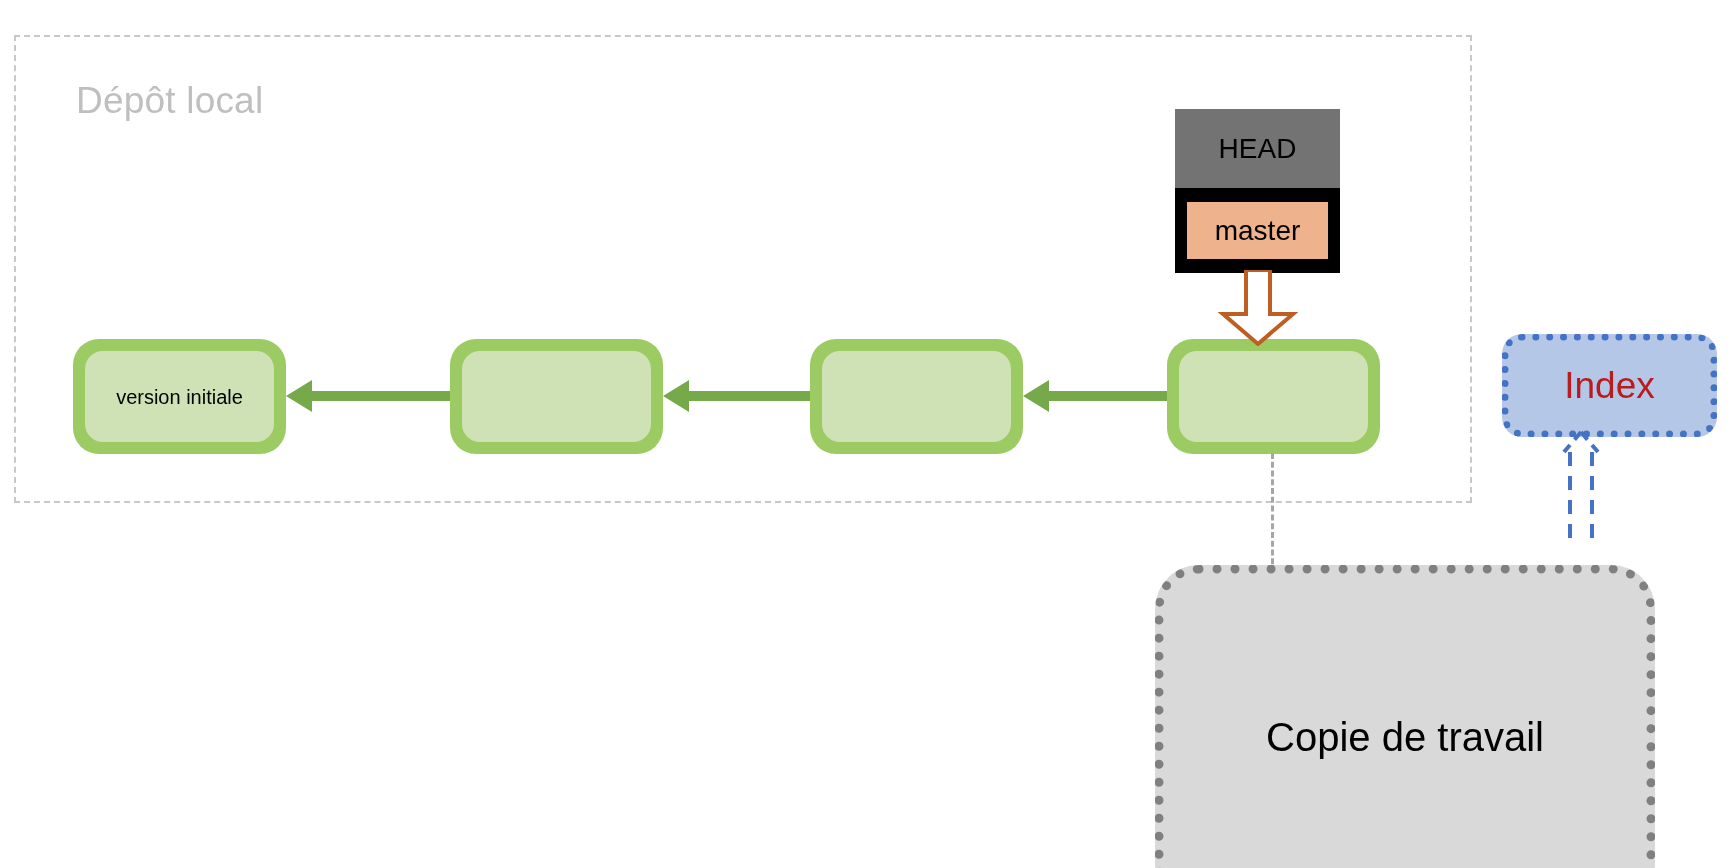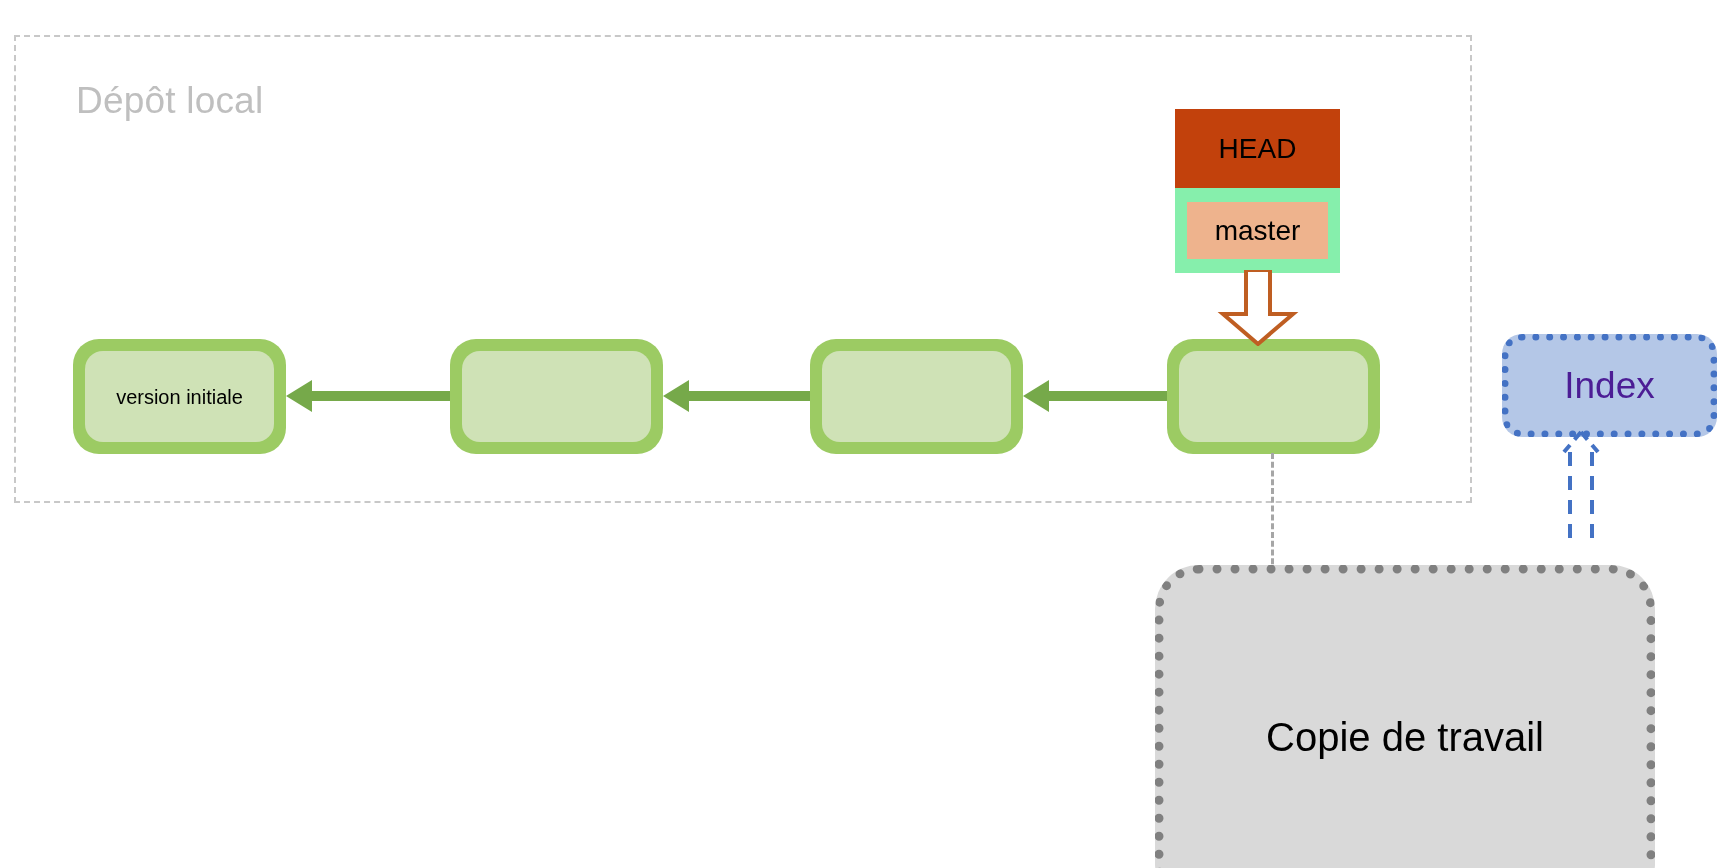--- a/index.html
+++ b/index.html
@@ -101,39 +101,39 @@
   #parent-arrow-2 { left: 1023px; width: 148px; }
   #parent-arrow-2 .shaft { left: 24px; right: 0; }
 
   
   .head-box {
     position: absolute;
     left: 1175px;
     top: 97px;
     width: 165px;
     height: 79px;
-    background: #c2410c;
+    background: #737373;
     display: flex;
     align-items: center;
     justify-content: center;
     box-sizing: border-box;
   }
   .head-box .label {
     font-size: 28px;
     color: #000000;
   }
 
   
   .master-box {
     position: absolute;
     left: 1175px;
     top: 176px;
     width: 165px;
     height: 85px;
-    background: #86efac;
+    background: #000000;
     box-sizing: border-box;
     padding: 14px 12px;
   }
   .master-inner {
     width: 100%;
     height: 100%;
     background: #eeb38d;
     display: flex;
     align-items: center;
     justify-content: center;
@@ -163,21 +163,21 @@
     background: #b4c7e7;
     border: 7px dotted #4472c4;
     border-radius: 20px;
     box-sizing: border-box;
     display: flex;
     align-items: center;
     justify-content: center;
   }
   .index-box .label {
     font-size: 37px;
-    color: #4c1d95;
+    color: #b91c1c;
   }
 
   
   .index-arrows {
     position: absolute;
     left: 1556px;
     top: 418px;
     width: 110px;
     height: 110px;
   }

